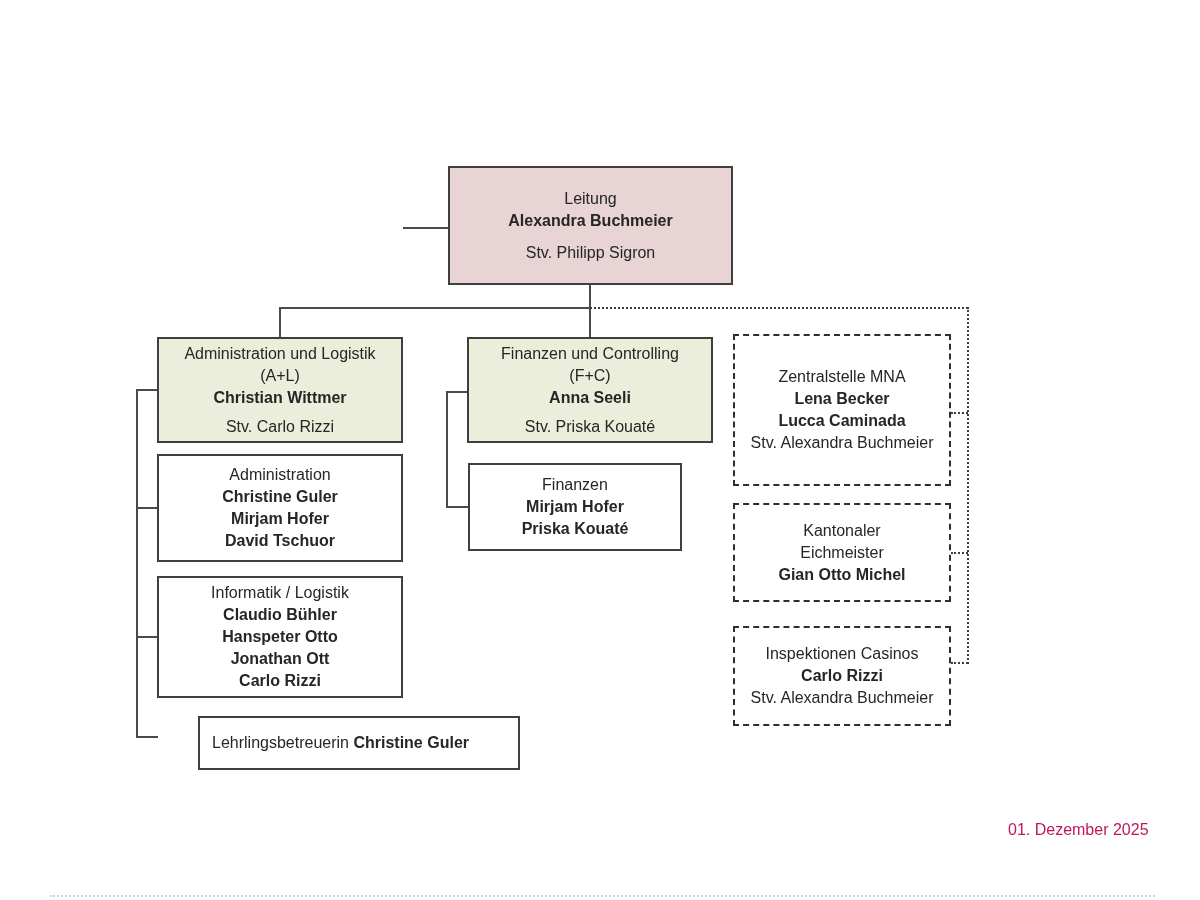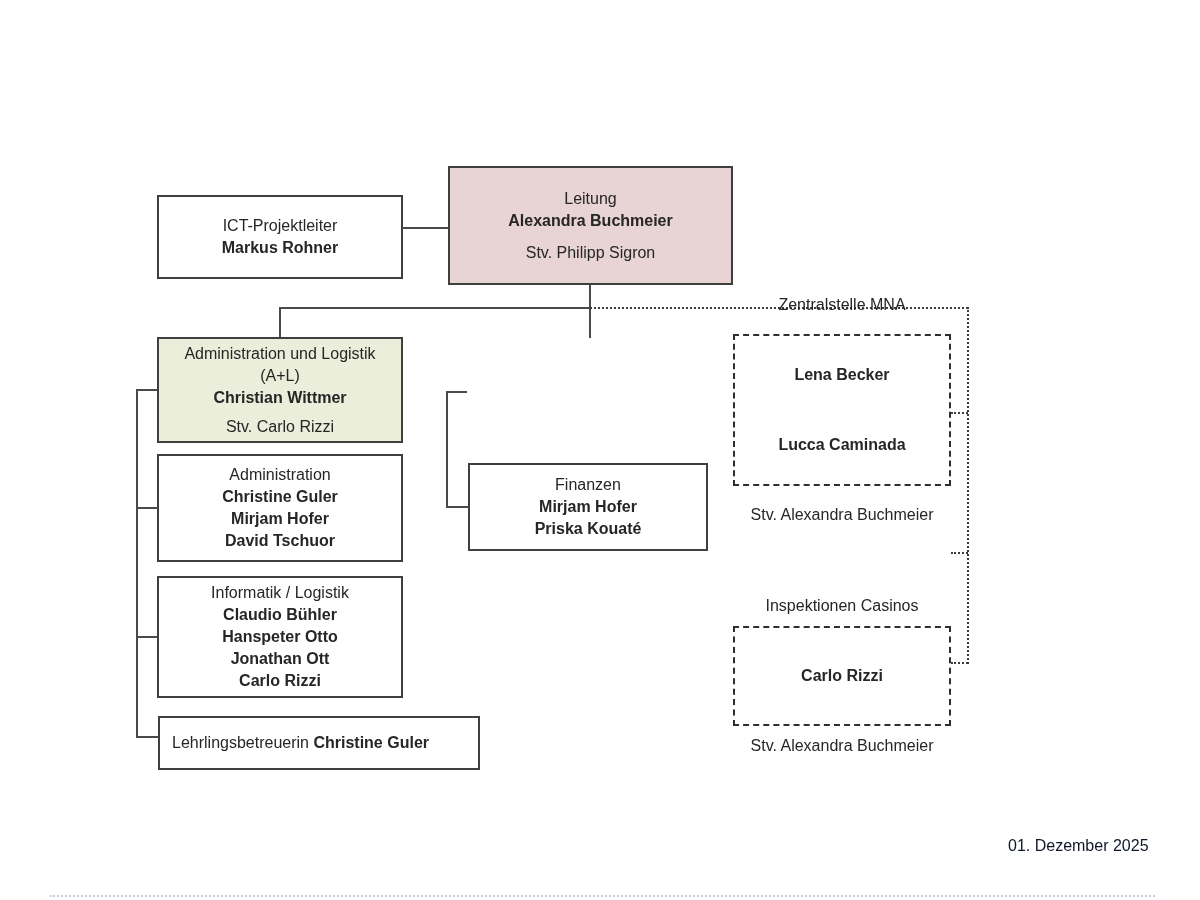--- a/index.html
+++ b/index.html
@@ -10,29 +10,29 @@
     color:#262626;
   }
   .box {
     position:absolute; box-sizing:border-box;
     border:2px solid #3f3f3f; background:#ffffff;
     display:flex; flex-direction:column; align-items:center; justify-content:center;
     font-size:16px; line-height:22px; text-align:center;
   }
   .box.leader { background:#e8d3d5; }
   .box.dept   { background:#eaeedb; }
-  .box.dashed { border:2px dashed #2e2e2e;gap:48px; }
-  .box.left-align { align-items:flex-start; text-align:left; padding:4px 12px; line-height:24px; }
+  .box.dashed { border:2px dashed #2e2e2e; }
+  .box.left-align { align-items:flex-start; text-align:left; padding:4px 12px; line-height:24px;margin-left:40px; }
   .bold { font-weight:700; }
   .stv-gap { margin-top:10px; }
   .hline { position:absolute; height:0; border-top:2px solid #4a4a4a; }
   .vline { position:absolute; width:0; border-left:2px solid #4a4a4a; }
   .hline.dot { border-top-style:dotted; border-top-color:#3c3c3c; }
   .vline.dot { border-left-style:dotted; border-left-color:#3c3c3c; }
-  .footer-date { position:absolute; top:821px; left:1008px; font-size:16px; color:#0f172a;margin-top:16px; }
+  .footer-date { position:absolute; top:821px; left:1008px; font-size:16px; color:#be185d; }
   .bottom-rule { position:absolute; left:50px; top:895px; width:1105px; height:0; border-top:2px dotted #c9cfdb; }
 </style>
 </head>
 <body>
 
 <div id="stage">
 
   <div class="hline" style="left:403px; top:227px; width:45px;"></div>
   <div class="vline" style="left:589px; top:285px; height:53px;"></div>
   <div class="hline" style="left:279px; top:307px; width:311px;"></div>
@@ -44,46 +44,53 @@
   <div class="hline dot" style="left:951px; top:662px; width:17px;"></div>
   <div class="vline" style="left:136px; top:389px; height:348px;"></div>
   <div class="hline" style="left:136px; top:389px; width:21px;"></div>
   <div class="hline" style="left:136px; top:507px; width:21px;"></div>
   <div class="hline" style="left:136px; top:636px; width:21px;"></div>
   <div class="hline" style="left:136px; top:736px; width:22px;"></div>
   <div class="vline" style="left:446px; top:391px; height:117px;"></div>
   <div class="hline" style="left:446px; top:391px; width:21px;"></div>
   <div class="hline" style="left:446px; top:506px; width:22px;"></div>
 
-  <div class="box" style="left:157px; top:195px; width:246px; height:84px;">
-    <div>ICT-Projektleiter</div>
-    <div class="bold">Markus Rohner</div>
-  </div>
 
   <div class="box dept" style="left:157px; top:337px; width:246px; height:106px;">
     <div>Administration und Logistik</div>
     <div>(A+L)</div>
     <div class="bold">Christian Wittmer</div>
     <div class="stv-gap" style="margin-top:7px;">Stv. Carlo Rizzi</div>
   </div>
 
   <div class="box leader" style="left:448px; top:166px; width:285px; height:119px;">
     <div>Leitung</div>
     <div class="bold">Alexandra Buchmeier</div>
     <div class="stv-gap">Stv. Philipp Sigron</div>
   </div>
 
+  <div class="box dept" style="left:467px; top:337px; width:246px; height:106px;">
+    <div>Finanzen und Controlling</div>
+    <div>(F+C)</div>
+    <div class="bold">Anna Seeli</div>
+    <div class="stv-gap" style="margin-top:7px;">Stv. Priska Kouaté</div>
+  </div>
 
   <div class="box dashed" style="left:733px; top:334px; width:218px; height:152px;">
     <div>Zentralstelle MNA</div>
     <div class="bold">Lena Becker</div>
     <div class="bold">Lucca Caminada</div>
     <div>Stv. Alexandra Buchmeier</div>
   </div>
 
+  <div class="box dashed" style="left:733px; top:503px; width:218px; height:99px;">
+    <div>Kantonaler</div>
+    <div>Eichmeister</div>
+    <div class="bold">Gian Otto Michel</div>
+  </div>
 
   <div class="box dashed" style="left:733px; top:626px; width:218px; height:100px;">
     <div>Inspektionen Casinos</div>
     <div class="bold">Carlo Rizzi</div>
     <div>Stv. Alexandra Buchmeier</div>
   </div>
 
   <div class="box" style="left:157px; top:454px; width:246px; height:108px;">
     <div>Administration</div>
     <div class="bold">Christine Guler</div>
@@ -92,21 +99,21 @@
   </div>
 
   <div class="box" style="left:157px; top:576px; width:246px; height:122px;">
     <div>Informatik / Logistik</div>
     <div class="bold">Claudio Bühler</div>
     <div class="bold">Hanspeter Otto</div>
     <div class="bold">Jonathan Ott</div>
     <div class="bold">Carlo Rizzi</div>
   </div>
 
-  <div class="box" style="left:468px; top:463px; width:240px; height:88px;">
+  <div class="box" style="left:468px; top:463px; width:214px; height:88px;">
     <div>Finanzen</div>
     <div class="bold">Mirjam Hofer</div>
     <div class="bold">Priska Kouaté</div>
   </div>
 
   <div class="box left-align" style="left:158px; top:716px; width:322px; height:54px;">
     <div>
       <span>Lehrlingsbetreuerin </span><span class="bold">Christine Guler</span>
     </div>
   </div>

